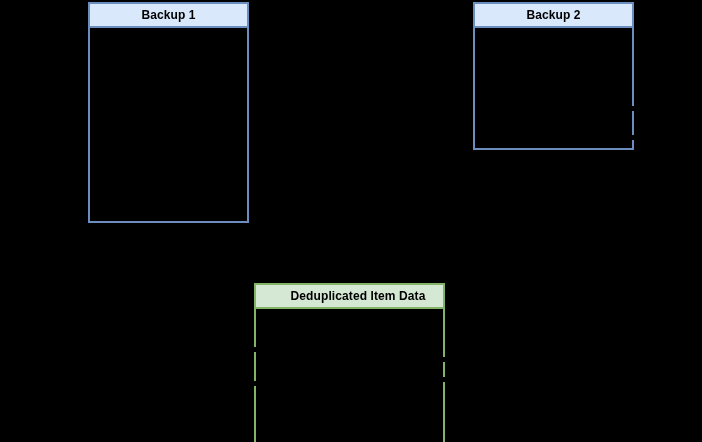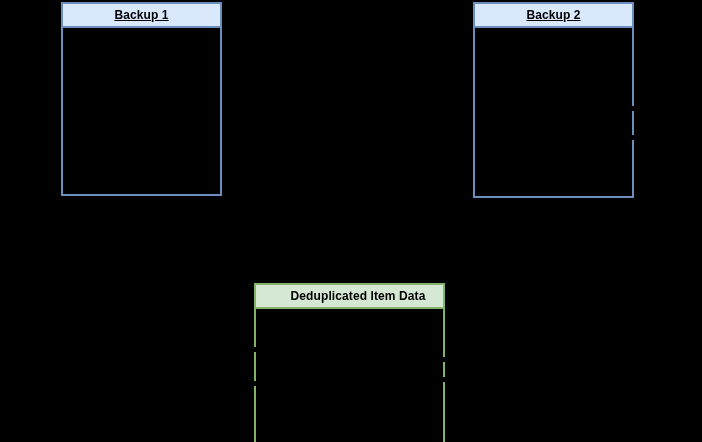--- a/index.html
+++ b/index.html
@@ -66,32 +66,30 @@
     border-color: #82b366;
   }
   .theme-green > .node-header {
     background: #d5e8d4;
     border-bottom-color: #82b366;
     padding-left: 17px;
   }
 
   
   #node-backup-1 {
-    left: 61px;
+    left: 88px;
     top: 2px;
     width: 161px;
-    height: 194px;
-    text-decoration: underline;
+    height: 221px;
   }
   #node-backup-2 {
     left: 473px;
     top: 2px;
     width: 161px;
-    height: 196px;
-    text-decoration: underline;
+    height: 148px;
   }
   #node-dedup {
     left: 254px;
     top: 283px;
     width: 191px;
     height: 162px;
   }
 
   
   

